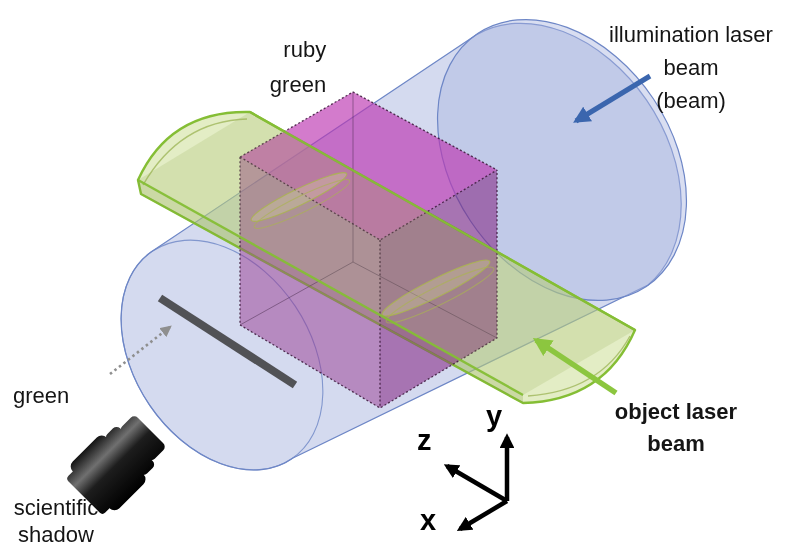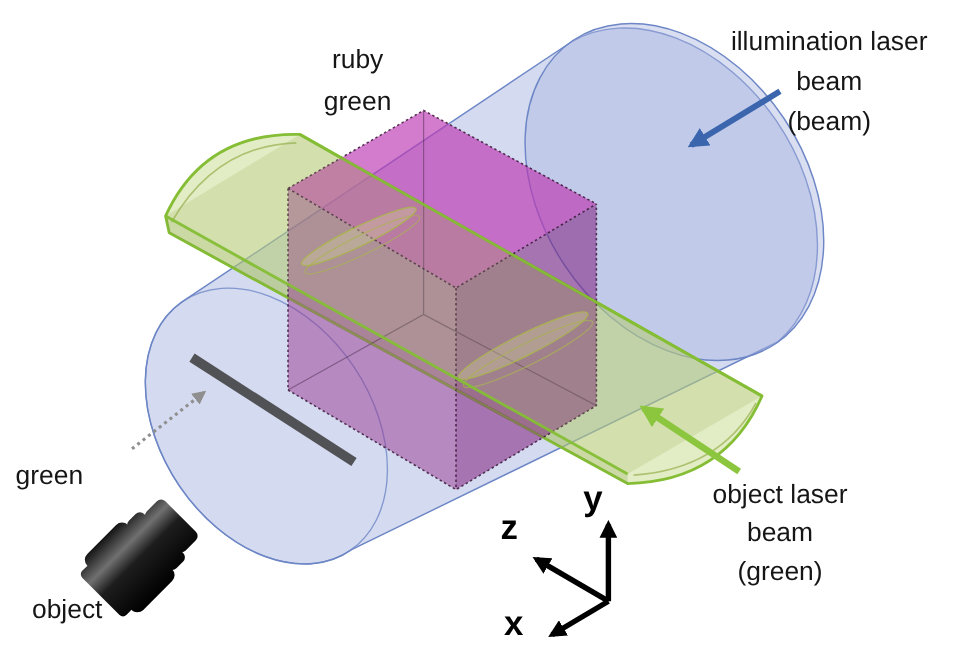--- a/index.html
+++ b/index.html
@@ -21,21 +21,21 @@
     white-space: nowrap;
   }
   .centered { transform: translateX(-50%); }
   .axis-label {
     position: absolute;
     color: #000000;
     font-size: 29px;
     font-weight: 600;
     line-height: 29px;
   }
-  .lh35 { line-height: 35px; }
+  .lh35 { line-height: 35px; text-align: right; }
   .lh27 { line-height: 27px; }
   .lh32 { line-height: 32px; }
 </style>
 </head>
 <body>
 
 <div id="figure">
 
   <svg id="scene" width="797" height="549" viewBox="0 0 797 549" xmlns="http://www.w3.org/2000/svg">
     <defs>
@@ -122,26 +122,26 @@
 
   <div class="fig-label centered" style="left:691px; top:18px;">
     <div>illumination laser</div>
     <div>beam</div>
     <div>(beam)</div>
   </div>
 
   <div class="fig-label" style="left:13px; top:379px;">green</div>
 
   <div class="fig-label centered lh27" style="left:56px; top:494px;">
-    <div>object</div>
+    <div>scientific</div>
+    <div>shadow</div>
   </div>
 
-  <div class="fig-label centered lh32" style="left:650px; top:396px;">
+  <div class="fig-label centered lh32" style="left:676px; top:396px;font-weight:bold;">
     <div>object laser</div>
     <div>beam</div>
-    <div>(green)</div>
   </div>
 
   <div class="axis-label" style="left:486px; top:402px;">y</div>
   <div class="axis-label" style="left:417px; top:426px;">z</div>
   <div class="axis-label" style="left:420px; top:506px;">x</div>
 
 </div>
 
 </body></html>

